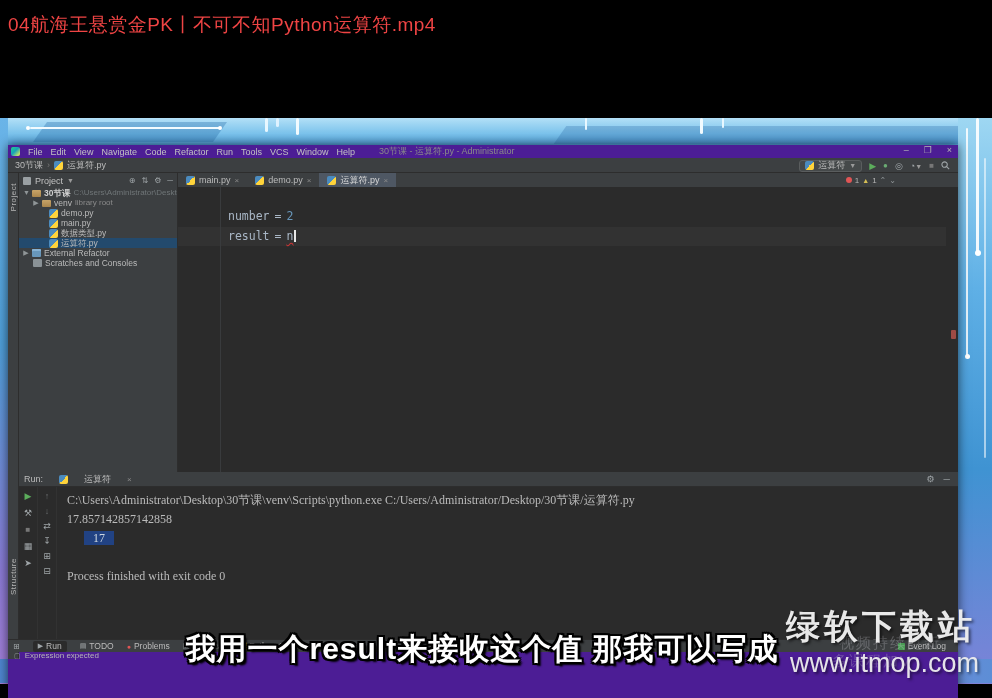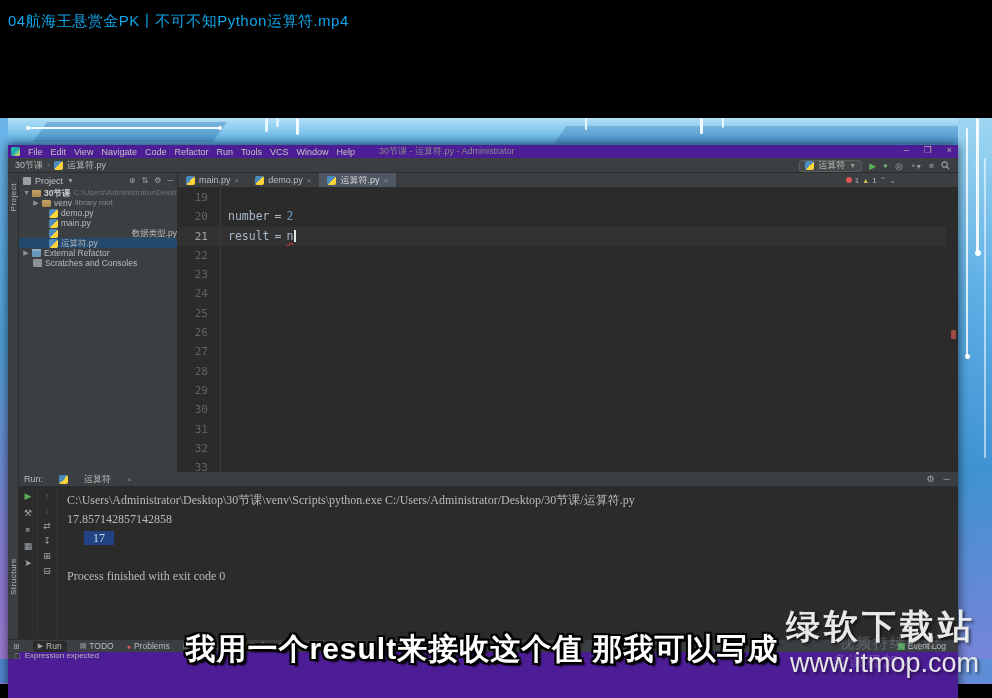--- a/index.html
+++ b/index.html
@@ -1,21 +1,21 @@
 <!DOCTYPE html>
 <html><head>
 <meta charset="utf-8">
 <style>
   * { margin:0; padding:0; box-sizing:border-box; }
   html,body { background:#000; }
   .stage { position:relative; width:992px; height:698px; background:#000; overflow:hidden;
            font-family:"Liberation Sans","DejaVu Sans",sans-serif; }
 
   
-  .video-title { position:absolute; left:8px; top:12px; font-size:15px; color:#0ea5e9; letter-spacing:.5px; }
+  .video-title { position:absolute; left:8px; top:12px; font-size:19px; color:#ef4444; letter-spacing:.5px; }
 
   
   .bg-top    { position:absolute; left:0; top:118px; width:992px; height:28px;
                background:linear-gradient(180deg,#b3e0f7 0%,#7cc3ec 55%,#4f9fd9 100%); }
   .bg-left   { position:absolute; left:0; top:118px; width:8px; height:566px;
                background:linear-gradient(180deg,#6ab4e8 0%,#4f9fd9 40%,#8a7ad4 80%,#a57fd8 100%); }
   .bg-right  { position:absolute; left:958px; top:118px; width:34px; height:566px;
                background:linear-gradient(180deg,#9ed7f2 0%,#5fb0e6 30%,#3f93d2 62%,#7e82d8 100%); }
   .bg-bottom { position:absolute; left:0; top:659px; width:992px; height:24px;
                background:linear-gradient(90deg,#4f86d0 0%,#7b79d6 25%,#a36fd6 45%,#b57bdc 60%,#8f7fd8 75%,#5d8ed6 100%); }
@@ -256,21 +256,21 @@
         <span class="t-suffix">library root</span>
       </div>
       <div class="tree-row" style="padding-left:30px;">
         <span class="py-icon"></span>
         <span>demo.py</span>
       </div>
       <div class="tree-row" style="padding-left:30px;">
         <span class="py-icon"></span>
         <span>main.py</span>
       </div>
-      <div class="tree-row" style="padding-left:30px;justify-content:space-between;">
+      <div class="tree-row" style="padding-left:30px;">
         <span class="py-icon"></span>
         <span>数据类型.py</span>
       </div>
       <div class="tree-row sel" style="padding-left:30px;">
         <span class="py-icon"></span>
         <span>运算符.py</span>
       </div>
       <div class="tree-row" style="padding-left:4px;">
         <span class="tw">▶</span>
         <span class="lib-ic"></span>
@@ -303,37 +303,20 @@
           <span class="err-dot"></span>
           <span>1</span>
           <span class="warn-tri">▲</span>
           <span>1</span>
           <span style="color:#8f9597;">⌃</span>
           <span style="color:#8f9597;">⌄</span>
         </div>
       </div>
       <div class="editor">
         <div class="curline"></div>
-        <div class="gutter">
-          <div>19</div>
-          <div>20</div>
-          <div class="cur">21</div>
-          <div>22</div>
-          <div>23</div>
-          <div>24</div>
-          <div>25</div>
-          <div>26</div>
-          <div>27</div>
-          <div>28</div>
-          <div>29</div>
-          <div>30</div>
-          <div>31</div>
-          <div>32</div>
-          <div>33</div>
-        </div>
         <div class="gutter-sep"></div>
         <div class="code">
           <div class="cl" style="top:19.3px;">
             <span>number</span>
               <span class="op">=</span>
               <span class="num-lit">2</span>
           </div>
           <div class="cl" style="top:38.6px;">
             <span>result</span>
               <span class="op">=</span>

